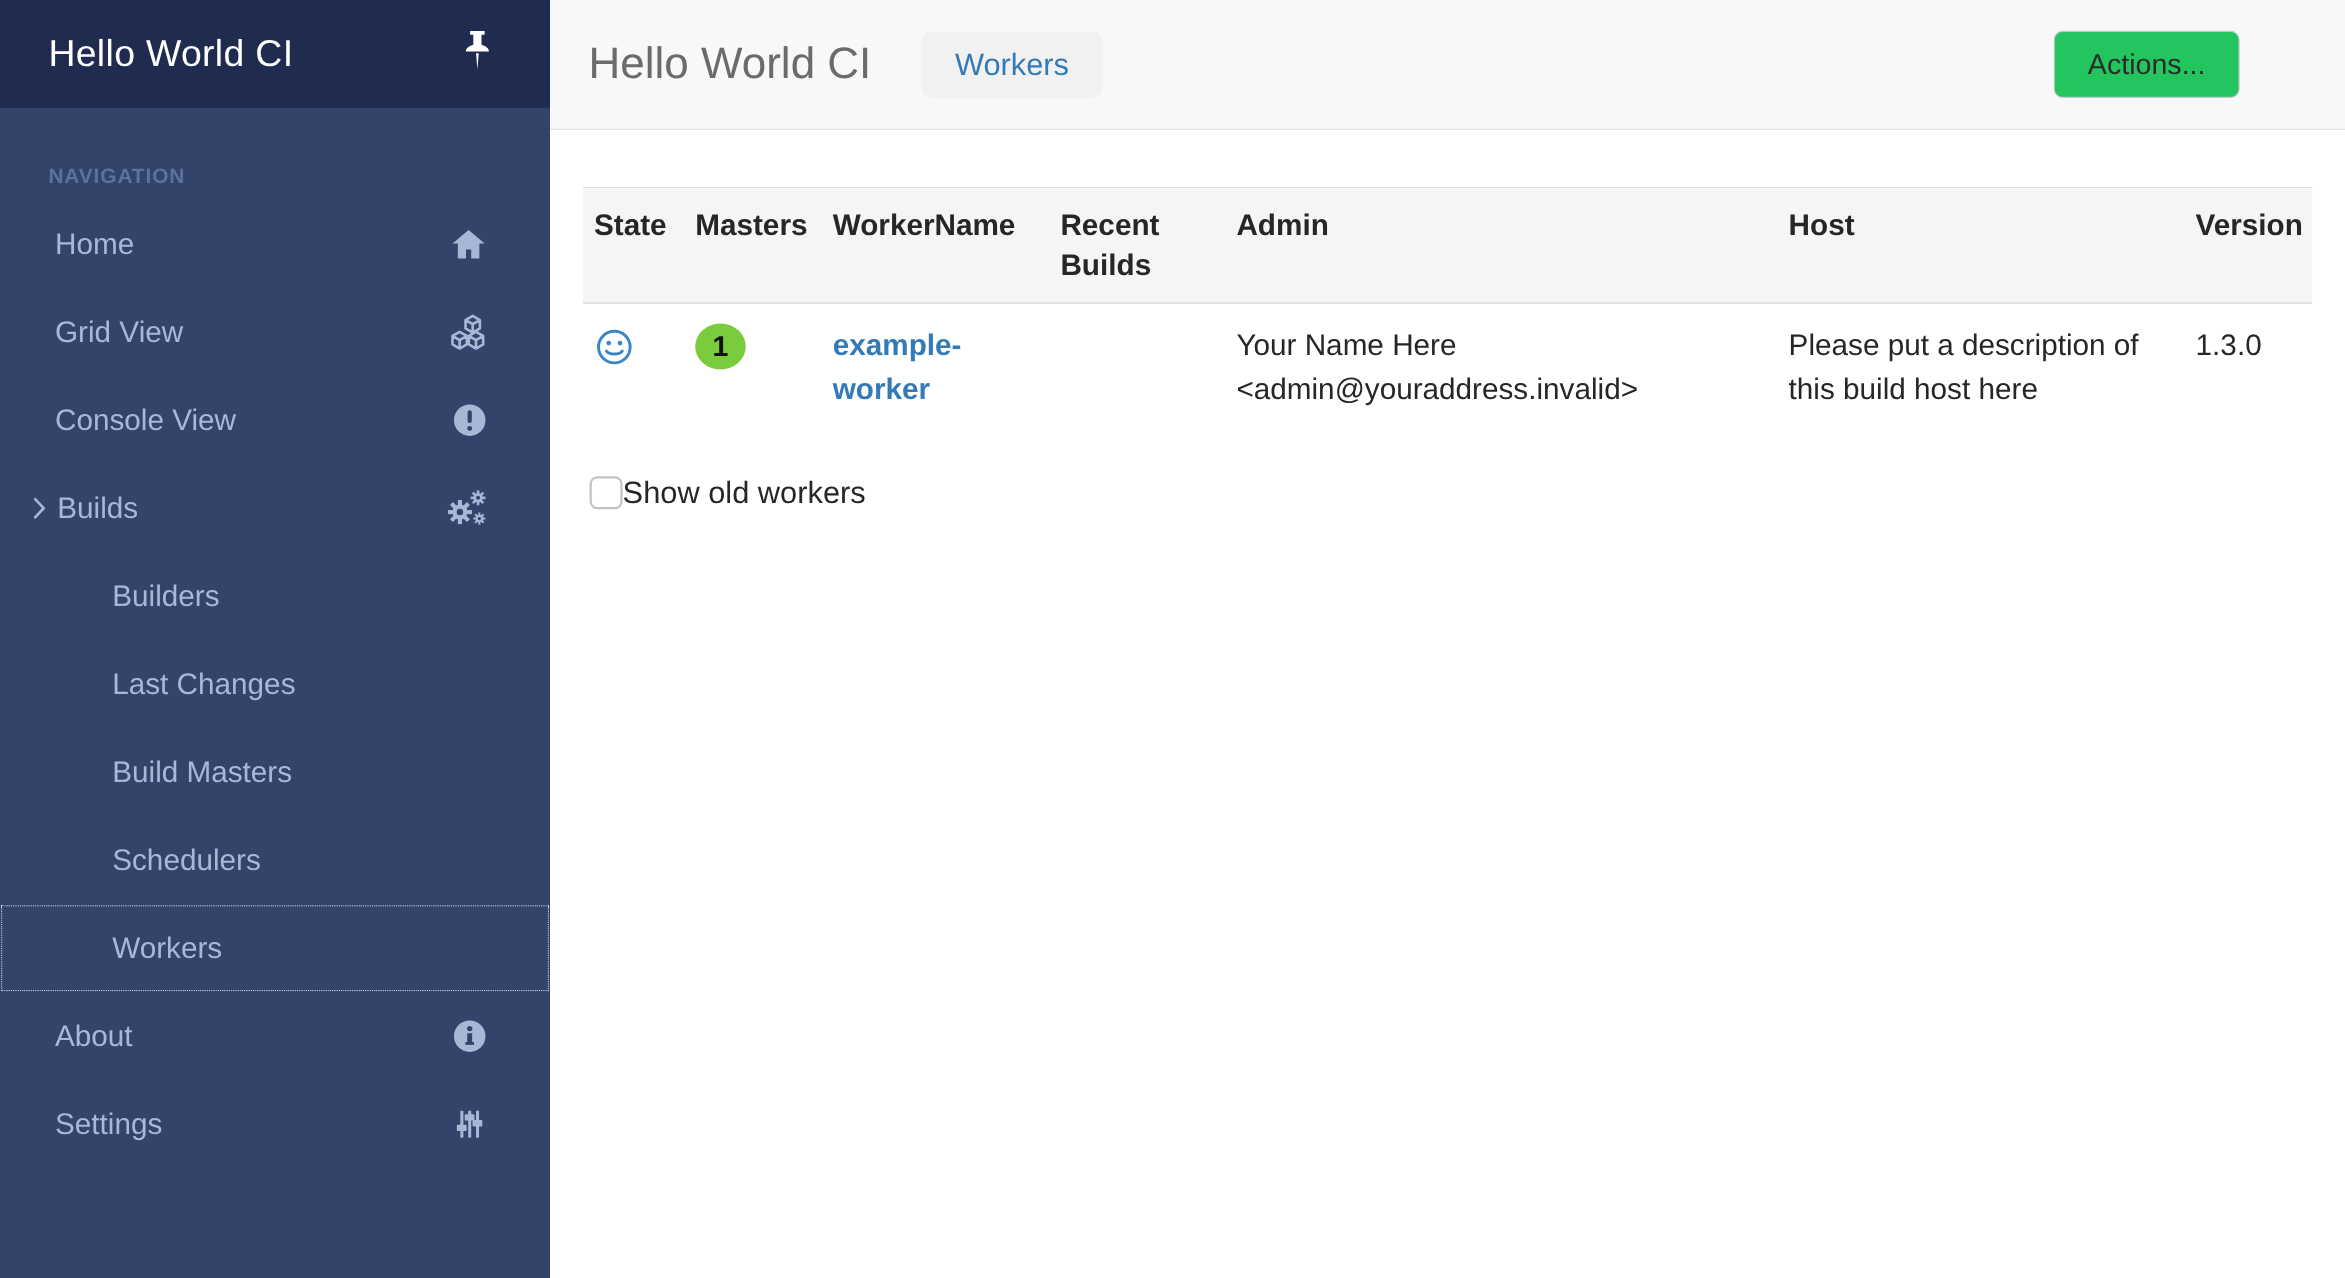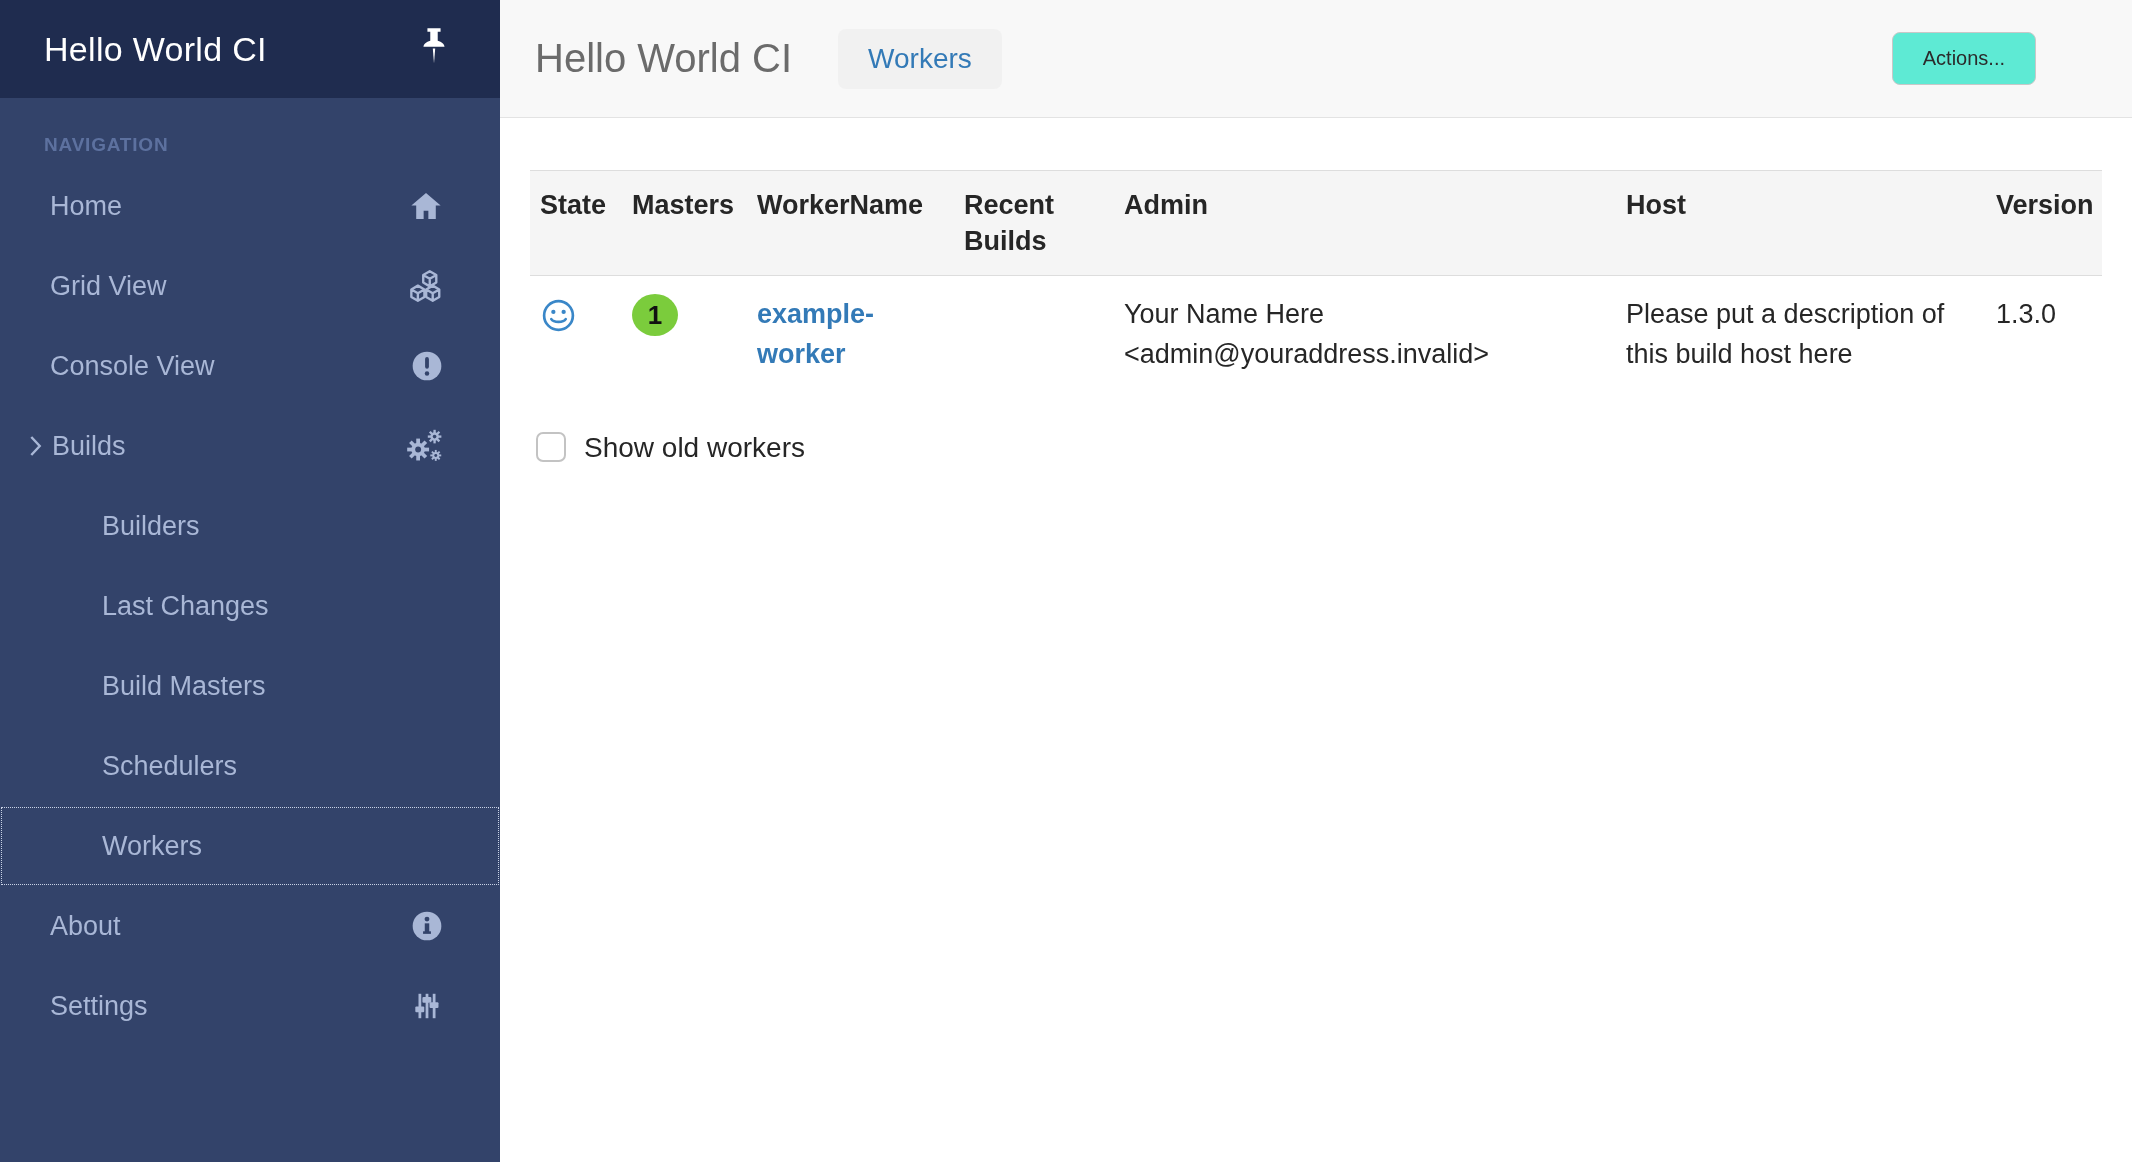--- a/index.html
+++ b/index.html
@@ -19,49 +19,49 @@
   *{box-sizing:border-box;margin:0;padding:0;}
   html,body{width:2132px;height:1162px;overflow:hidden;}
   body{font-family:"Liberation Sans","DejaVu Sans",sans-serif;background:#fff;}
   .app{display:flex;width:1972px;height:1162px;}
 
   
   .sidebar{width:500px;min-width:500px;height:100%;background:var(--sidebar-bg);display:flex;flex-direction:column;}
   .sidebar-header{height:98px;background:var(--sidebar-header-bg);display:flex;align-items:center;padding:0 48px 0 44px;}
   .brand{color:#fff;font-size:34px;font-weight:500;letter-spacing:.3px;cursor:pointer;}
   .pin{margin-left:auto;display:flex;align-items:center;cursor:pointer;}
-  .nav-section-label{color:var(--nav-section);font-size:19px;font-weight:600;letter-spacing:.8px;padding:36px 0 10px 44px;}
+  .nav-section-label{color:var(--nav-section);font-size:19px;font-weight:600;letter-spacing:.8px;padding:52px 0 10px 44px;}
   .nav{display:flex;flex-direction:column;}
   .nav-item{display:flex;align-items:center;height:80px;padding:0 56px 0 50px;color:var(--sidebar-text);font-size:27px;text-decoration:none;cursor:pointer;}
   .nav-item .nav-label{flex:1 1 auto;}
   .nav-item .nav-icon{display:flex;align-items:center;}
   .nav-item.has-caret{padding-left:28px;}
   .nav-item .caret{display:flex;align-items:center;margin-right:9px;}
   .nav-sub{padding-left:102px;}
   .nav-item.selected{outline:1px dotted #c9d2e6;outline-offset:-2px;}
   .icon svg{display:block;}
 
   
   .main{flex:1 1 auto;display:flex;flex-direction:column;background:#fff;}
   .main-header{height:118px;background:var(--header-bg);border-bottom:1px solid var(--border-light);display:flex;align-items:center;padding:0 96px 0 35px;}
   .page-title{color:var(--title-gray);font-size:40px;font-weight:400;}
   .tab-pill{margin-left:46px;background:#f1f1f1;border-radius:8px;padding:14px 30px;color:var(--link-blue);font-size:28px;cursor:pointer;}
-  .actions-btn{margin-left:auto;background:#5eead4;border:1px solid #c8c8c8;border-radius:8px;padding:14px 30px;font-size:20px;color:#2b2b2b;font-family:inherit;cursor:pointer;}
+  .actions-btn{margin-left:auto;background:#22c55e;border:1px solid #c8c8c8;border-radius:8px;padding:14px 30px;font-size:26px;color:#2b2b2b;font-family:inherit;cursor:pointer;}
 
   .content{padding:52px 30px 0 30px;}
   table.workers{border-collapse:collapse;width:1572px;table-layout:fixed;}
   table.workers th{background:var(--table-head-bg);border-top:1px solid var(--table-border);border-bottom:1px solid var(--table-border);
     text-align:left;font-size:27px;font-weight:700;color:var(--text-dark);padding:16px 10px;line-height:36px;vertical-align:top;}
   table.workers td{padding:18px 10px;font-size:27px;color:var(--text-dark);line-height:40px;vertical-align:top;}
   .worker-link{color:var(--link-blue);text-decoration:none;display:inline-block;max-width:160px;overflow-wrap:break-word;cursor:pointer;font-weight:bold;}
   .badge{display:inline-flex;align-items:center;justify-content:center;min-width:46px;height:42px;padding:0 10px;border-radius:50%;
     background:var(--badge-green);color:#111;font-weight:700;font-size:26px;}
   .state-cell svg{display:block;margin-top:3px;}
 
-  .show-old{display:flex;align-items:flex-start;gap:18px;margin:40px 0 0 6px;}
+  .show-old{display:flex;align-items:center;margin:40px 0 0 6px;}
   .show-old input{appearance:none;-webkit-appearance:none;width:30px;height:30px;border:2px solid #c3c3c3;border-radius:7px;background:#fff;cursor:pointer;}
   .show-old label{font-size:28px;color:var(--text-dark);cursor:pointer;}
 </style>
 </head>
 <body>
 
 <div class="app">
 
   <aside class="sidebar">
     <div class="sidebar-header">

